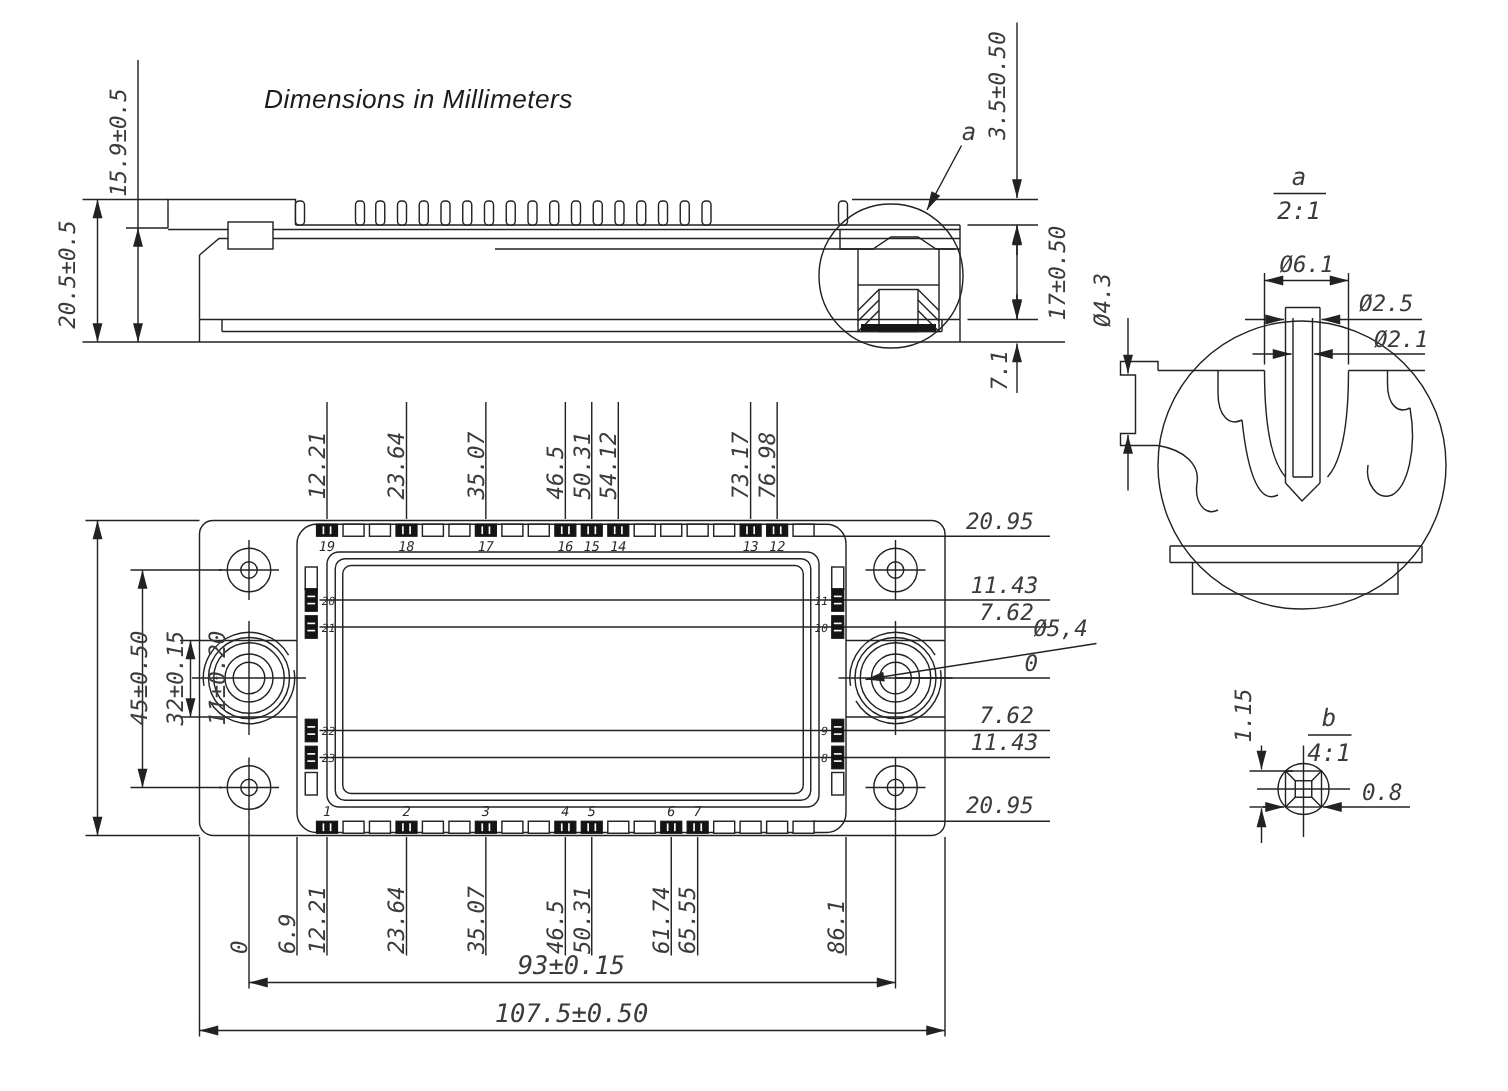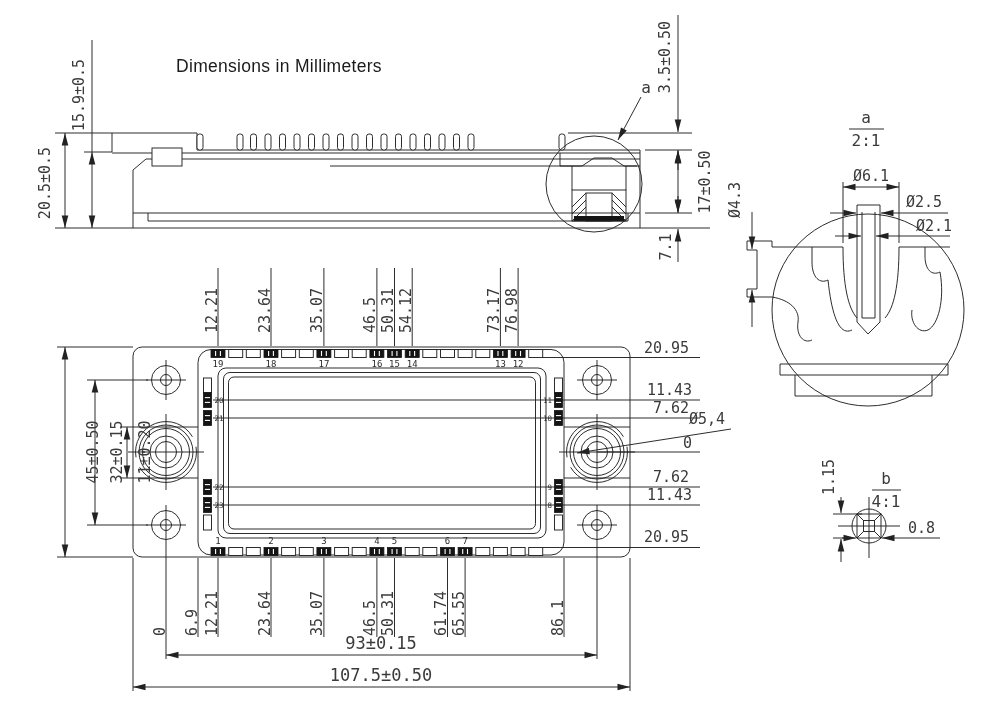--- a/index.html
+++ b/index.html
@@ -1,16 +1,16 @@
 <!DOCTYPE html>
 <html><head>
 <meta charset="utf-8">
 <style>
   html,body{margin:0;padding:0;background:#fff;}
-  .canvas{position:relative;width:1005px;height:727px;background:#ffffff;overflow:hidden;}
+  .canvas{position:relative;width:1005px;height:727px;background:#ffffff;overflow:hidden;font-style:italic;}
   svg{display:block;}
   svg text{font-family:"DejaVu Sans Mono","Liberation Mono",monospace;fill:#3b3b3b;stroke:none;}
   .ln{stroke:#222;fill:none;stroke-width:0.95;stroke-linecap:butt;stroke-linejoin:miter;}
   .dim{font-size:15px;}
   .dim-lg{font-size:17px;}
   .pinno{font-size:9px;fill:#2a2a2a;}
   .padno{font-size:7.5px;fill:#2a2a2a;}
   .title-txt{font-family:"Liberation Sans","DejaVu Sans",sans-serif;font-size:17.5px;fill:#1b1b1b;letter-spacing:.3px;}
   .ref{font-size:16px;}
 </style>

